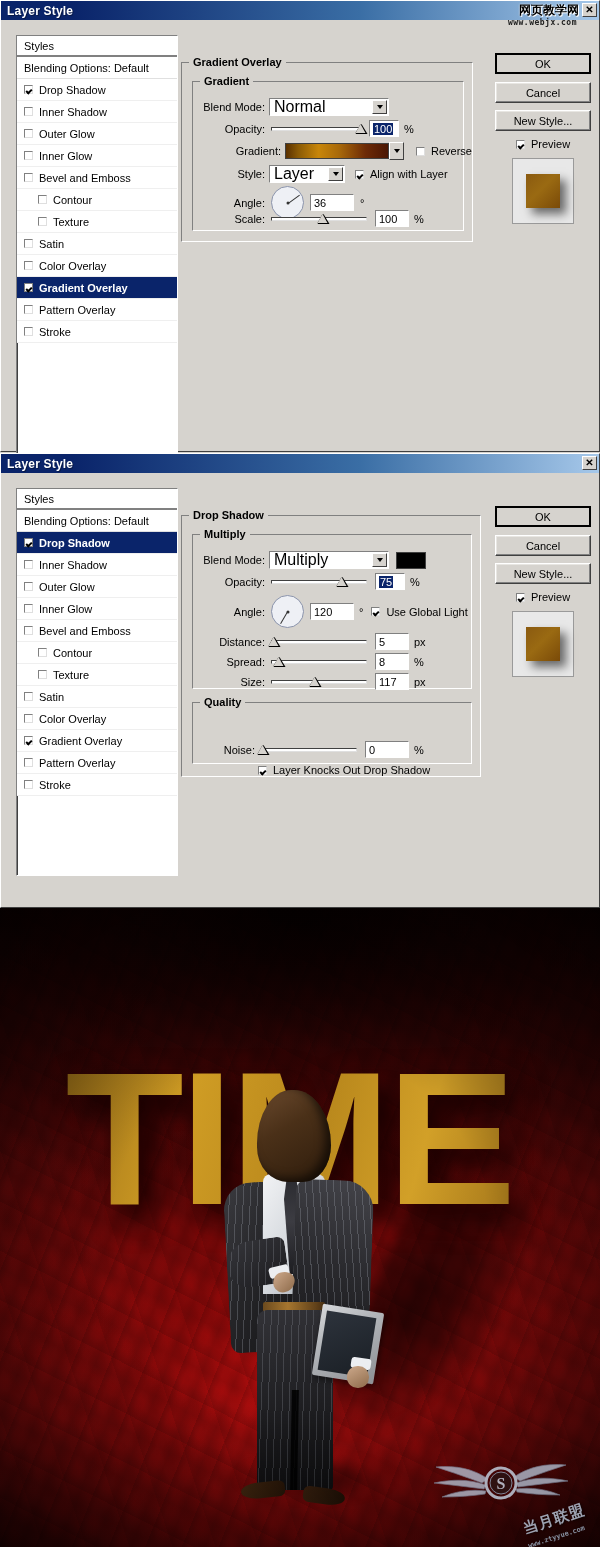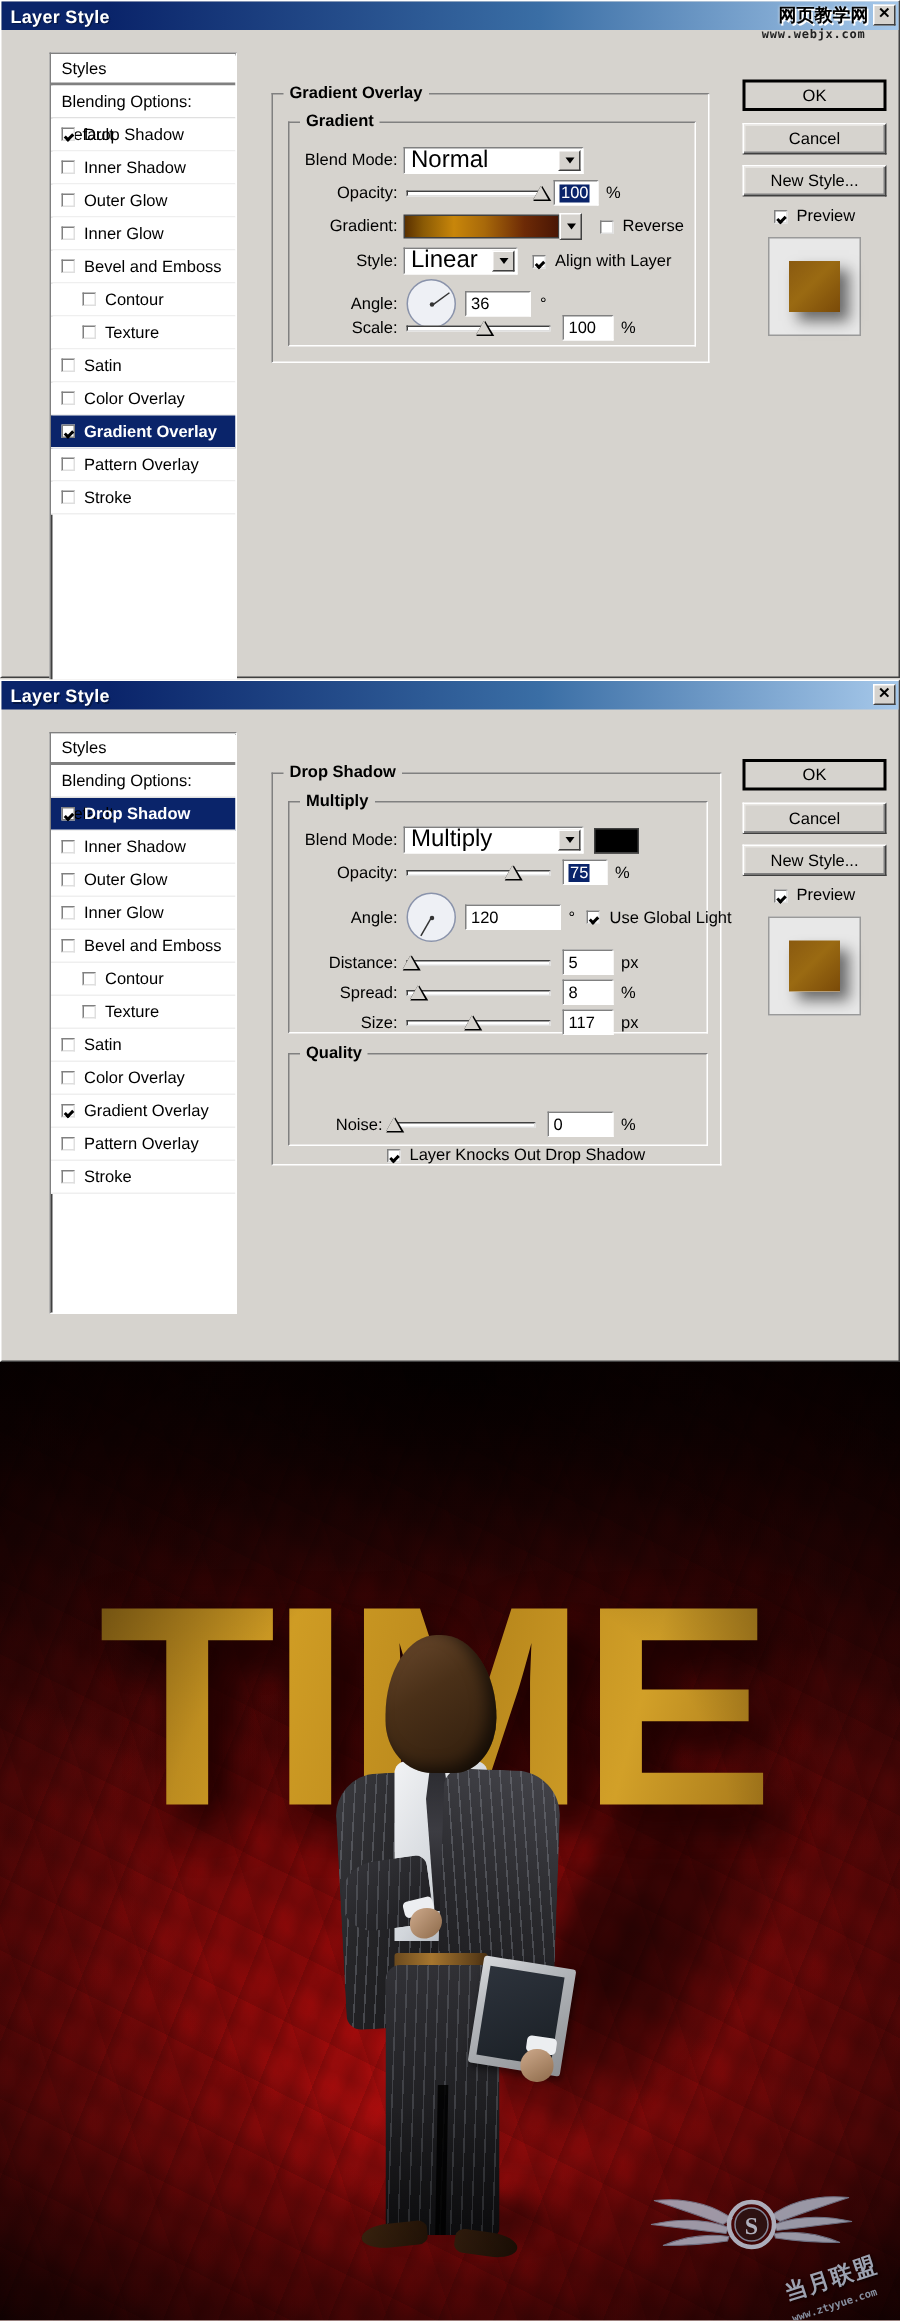--- a/index.html
+++ b/index.html
@@ -60,22 +60,22 @@
     color:#222; font-size:8px; font-weight:bold;
     font-family:"DejaVu Sans Mono", monospace;
     letter-spacing:.5px;
     z-index:5;
   }
 
   .dlg-body { position:relative; padding:0; }
 
   
   .styles-panel {
-    position:absolute; left:32px; top:15px;
-    width:125px; height:423px;
+    position:absolute; left:15px; top:15px;
+    width:162px; height:423px;
     background:#fff;
     border:1px solid #808080;
     border-right-color:#fff; border-bottom-color:#fff;
     box-shadow:inset 1px 1px 0 #404040;
     overflow:hidden;
   }
   .dlg2 .styles-panel { height:388px; }
   .styles-head {
     height:21px; line-height:21px;
     padding-left:7px;
@@ -588,34 +588,34 @@
           <div class="slider" style="width:92px; margin-left:6px;">
             <div class="track"></div>
             <div class="thumb" style="left:98%;"></div>
           </div>
           <div class="numfld sel-text" style="width:30px; margin-left:6px;">
             <span>100</span>
           </div>
           <span style="margin-left:5px;">%</span>
         </div>
 
-        <div class="row" style="left:4px; top:60px;">
+        <div class="row" style="left:20px; top:60px;">
           <span class="lbl" style="width:68px;">Gradient:</span>
           <div class="grad-swatch" style="width:104px; margin-left:4px;"></div>
           <div class="grad-arrow"></div>
           <span class="chkline" style="margin-left:12px;">
             <span class="cbox"></span>
             <span>Reverse</span>
           </span>
         </div>
 
         <div class="row" style="left:4px; top:83px;">
           <span class="lbl" style="width:68px;">Style:</span>
           <div class="combo" style="width:76px; margin-left:4px;">
-            <span class="val">Linear</span>
+            <span class="val">Layer</span>
             <span class="arrow"></span>
           </div>
           <span class="chkline" style="margin-left:10px;">
             <span class="cbox on"></span>
             <span>Align with Layer</span>
           </span>
         </div>
 
         <div class="row" style="left:4px; top:104px;">
           <span class="lbl" style="width:68px;">Angle:</span>
@@ -745,21 +745,21 @@
           </div>
           <span style="margin-left:5px;">%</span>
         </div>
 
         <div class="row" style="left:4px; top:60px;">
           <span class="lbl" style="width:68px;">Angle:</span>
           <div class="dial" style="margin-left:6px;">
             <div class="needle" style="transform:rotate(120deg);"></div>
             <div class="hub"></div>
           </div>
-          <div class="numfld" style="width:64px; margin-left:6px;">
+          <div class="numfld" style="width:44px; margin-left:6px;">
             <span>120</span>
           </div>
           <span style="margin-left:5px;">°</span>
           <span class="chkline" style="margin-left:8px;">
             <span class="cbox on"></span>
             <span>Use Global Light</span>
           </span>
         </div>
 
         <div class="row" style="left:4px; top:98px;">

